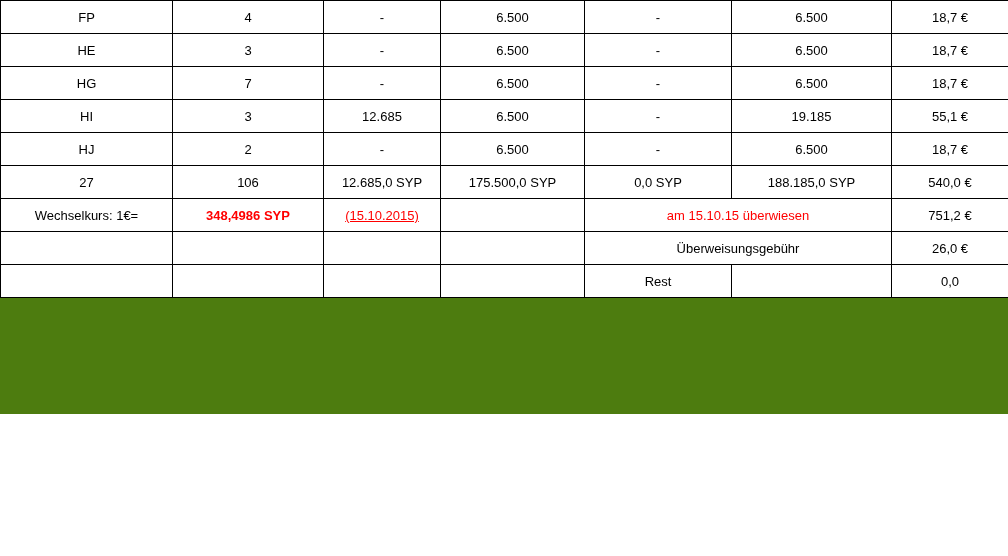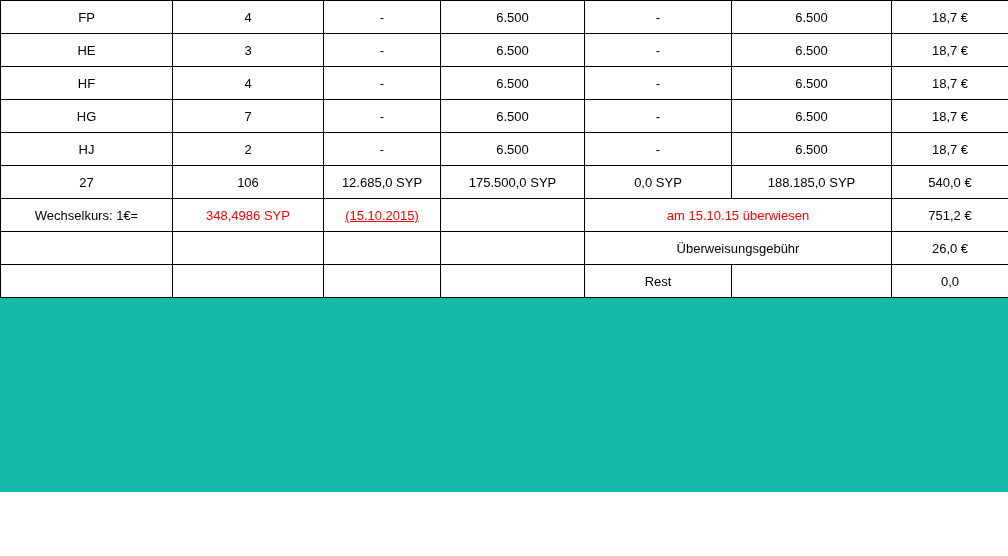--- a/index.html
+++ b/index.html
@@ -8,22 +8,22 @@
     background: #ffffff;
   }
   body {
     font-family: "Liberation Sans", sans-serif;
     font-size: 13px;
     color: #000000;
   }
   .sheet {
     position: relative;
     width: 1008px;
-    height: 492px;
-    background: #14b8a6;
+    height: 414px;
+    background: #4d7c0f;
     overflow: hidden;
   }
   table.grid {
     border-collapse: collapse;
     table-layout: fixed;
     width: 1008px;
   }
   table.grid td {
     border: 1px solid #000000;
     height: 32px;
@@ -50,21 +50,21 @@
   }
   td.blue {
     background: #6fc3f7;
   }
   td.noborder {
     border: none;
     background: #ffffff;
   }
   td.rate-value {
     color: #ff0000;
-    font-weight: normal;
+    font-weight: bold;
     font-size: 15px;
     margin-top: 20px;
   }
   td.rate-date {
     color: #ff0000;
     text-align: left;
     padding-left: 8px;
     text-decoration: underline;
   }
   td.red-text {
@@ -117,40 +117,40 @@
       <tr>
         <td class="famcode">HE</td>
         <td>3</td>
         <td>-</td>
         <td>6.500</td>
         <td>-</td>
         <td>6.500</td>
         <td>18,7 €</td>
       </tr>
 
-      <tr>
-        <td class="famcode">HF</td>
-        <td>4</td>
-        <td>-</td>
-        <td>6.500</td>
-        <td>-</td>
-        <td>6.500</td>
-        <td>18,7 €</td>
-      </tr>
 
       <tr>
         <td class="famcode">HG</td>
         <td>7</td>
         <td>-</td>
         <td>6.500</td>
         <td>-</td>
         <td>6.500</td>
         <td>18,7 €</td>
       </tr>
 
+      <tr>
+        <td class="famcode">HI</td>
+        <td>3</td>
+        <td>12.685</td>
+        <td>6.500</td>
+        <td>-</td>
+        <td>19.185</td>
+        <td>55,1 €</td>
+      </tr>
 
       <tr>
         <td class="famcode">HJ</td>
         <td>2</td>
         <td>-</td>
         <td>6.500</td>
         <td>-</td>
         <td>6.500</td>
         <td>18,7 €</td>
       </tr>

